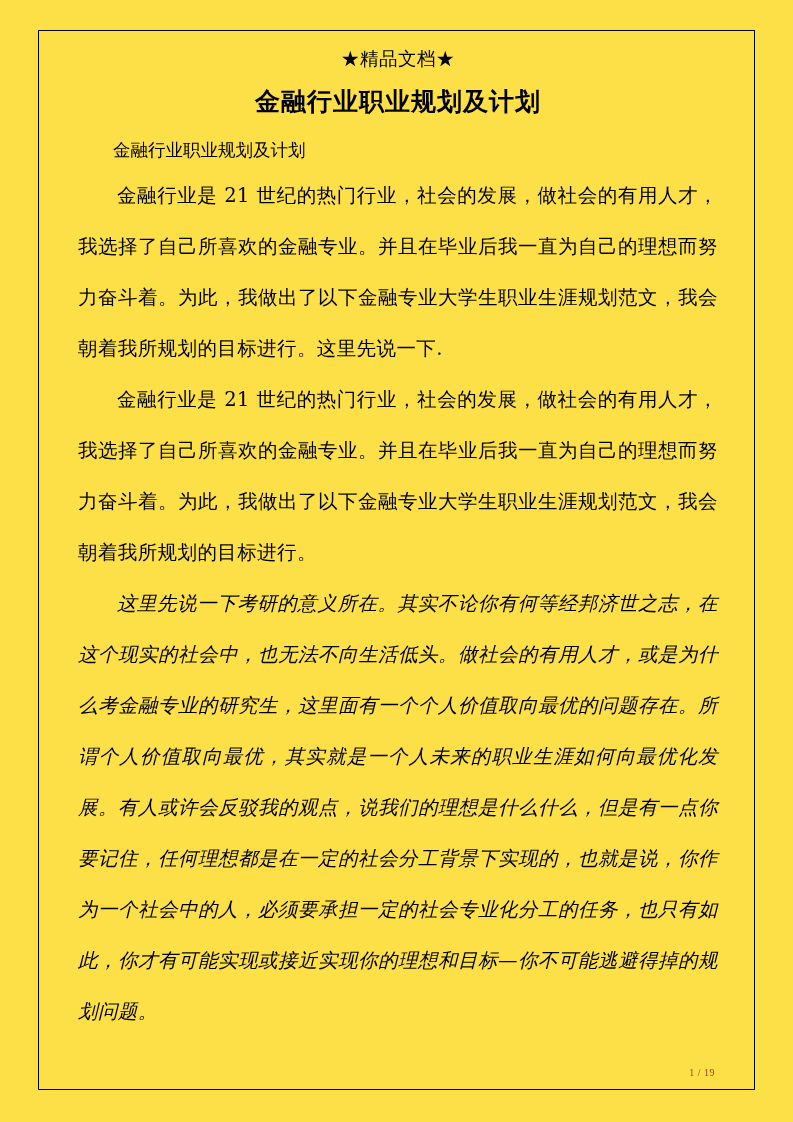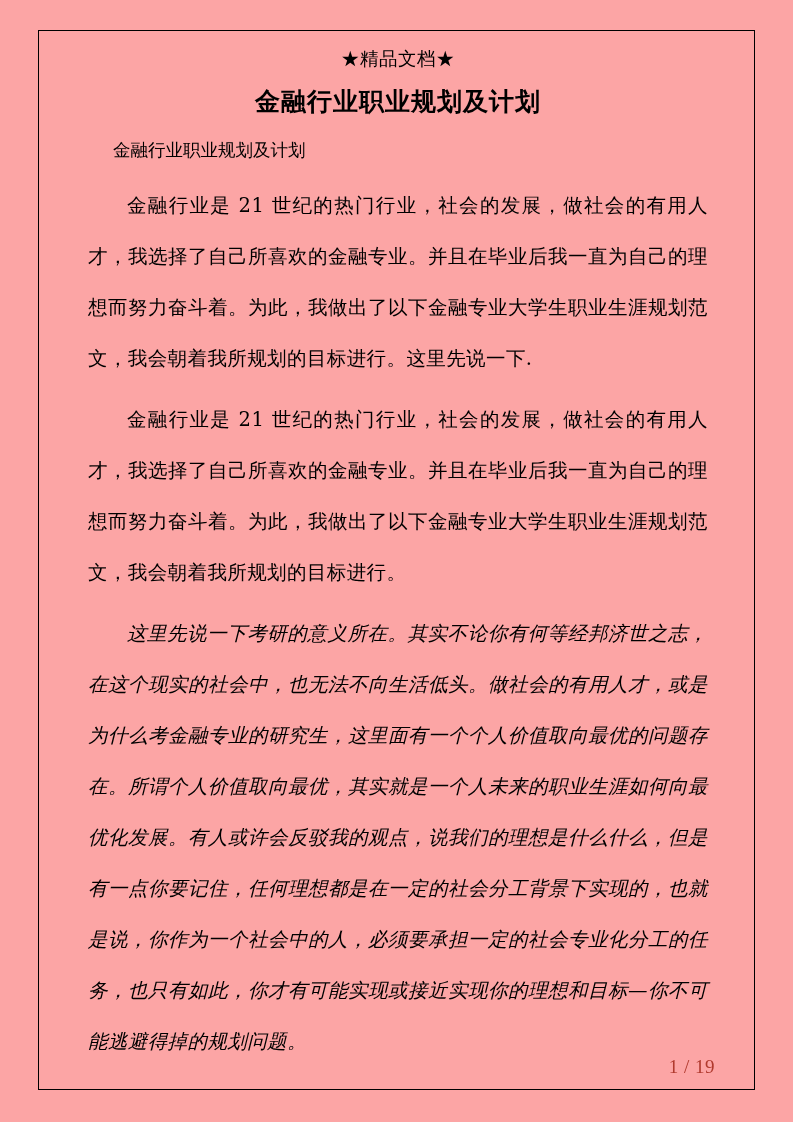--- a/index.html
+++ b/index.html
@@ -14,21 +14,21 @@
     color: #000000;
     position: relative;
     overflow: hidden;
   }
   .page {
     position: relative;
     width: 793px;
     height: 1122px;
     box-sizing: border-box;
     padding: 0;
-    background: #fca5a5;
+    background: #fde047;
   }
   .page-border {
     position: absolute;
     left: 38px;
     top: 30px;
     width: 717px;
     height: 1060px;
     border: 1px solid #000000;
     box-sizing: border-box;
     pointer-events: none;
@@ -62,33 +62,33 @@
     line-height: 40px;
     font-family: "DejaVu Serif", serif;
     text-indent: 2em;
     margin-bottom: 0;
   }
   p.body-par {
     font-size: 19.5px;
     line-height: 51px;
     font-family: "DejaVu Serif", serif;
     text-indent: 2em;
-    margin: 10px;
+    margin: 0;
     text-align: justify;
     text-justify: inter-ideograph;
     letter-spacing: 0.4px;
   }
   p.italicish {
     font-style: italic;
   }
   .footer {
     position: absolute;
     right: 78px;
     bottom: 44px;
-    font-size: 19px;
+    font-size: 10px;
     font-family: "Liberation Serif", serif;
     color: #b03a2e;
     letter-spacing: 0.5px;
   }
 </style>
 </head>
 <body>
 
 <div class="page">
   <div class="page-border"></div>

